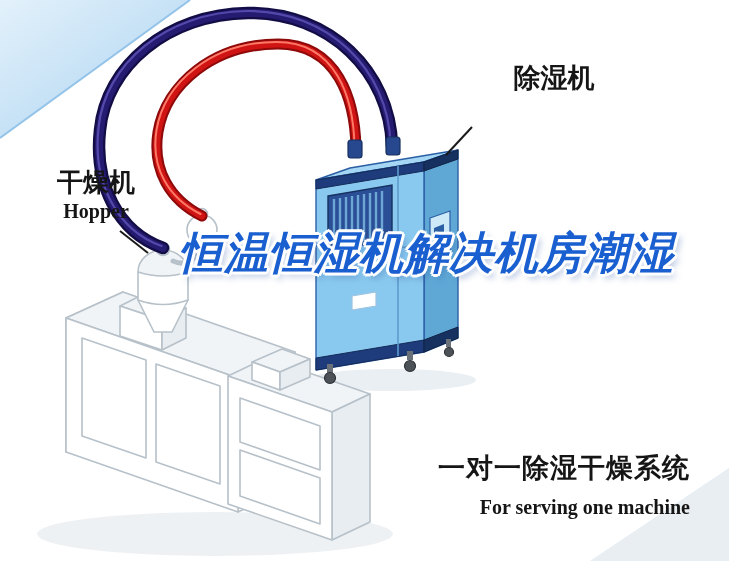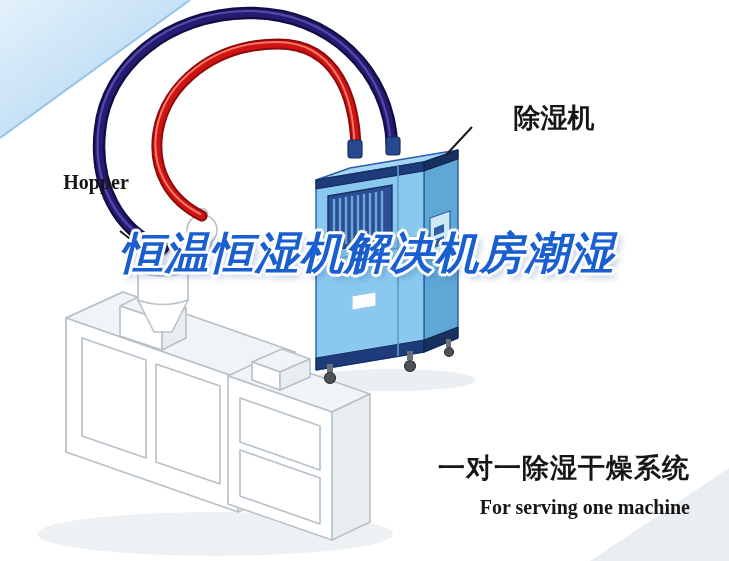--- a/index.html
+++ b/index.html
@@ -30,32 +30,32 @@
   .cab-top{fill:var(--cabinet-top);stroke:#2b5fa5;stroke-width:1.4;stroke-linejoin:round;}
   .cab-trim{fill:var(--cabinet-trim);stroke:#142a57;stroke-width:1;stroke-linejoin:round;}
   .cab-trim-dk{fill:#16305f;stroke:#102244;stroke-width:1;stroke-linejoin:round;}
   .cab-seam{stroke:#5d9bcd;stroke-width:1.6;fill:none;}
 
   .pointer-line{stroke:#1a1a1a;stroke-width:2;fill:none;}
 
   
   .cn-label{font-family:"Liberation Sans",sans-serif;font-weight:700;color:var(--label-black);line-height:1.1;}
   .en-label{font-family:"Liberation Serif",serif;font-weight:700;color:var(--label-black);line-height:1.1;}
-  .label-dehumidifier{left:468px;top:64px;width:172px;text-align:center;margin-top:40px;}
+  .label-dehumidifier{left:468px;top:64px;width:172px;text-align:center;}
   .label-dehumidifier .cn-label{font-size:27px;}
   .label-dehumidifier .en-label{font-size:21px;margin-top:3px;}
   .label-dryer{left:34px;top:168px;width:124px;text-align:center;}
   .label-dryer .cn-label{font-size:26px;}
   .label-dryer .en-label{font-size:20px;margin-top:3px;}
   .label-system{left:406px;top:454px;width:284px;text-align:right;}
   .label-system .cn-label{font-size:27px;letter-spacing:1px;}
   .label-system .en-label{font-size:20px;margin-top:12px;}
 
   .main-title{
-    left:60px;top:230px;width:614px;text-align:center;
+    left:60px;top:230px;width:614px;text-align:right;
     font-family:"Liberation Serif",serif;font-style:italic;font-weight:700;
     color:var(--title-blue);
     text-shadow:
       -2px -2px 0 #fff, 0 -3px 0 #fff, 2px -2px 0 #fff, 3px 0 0 #fff,
       2px 2px 0 #fff, 0 3px 0 #fff, -2px 2px 0 #fff, -3px 0 0 #fff,
       4px 5px 6px rgba(40,80,160,.35);
   }
   .main-title .line1{font-size:44px;letter-spacing:1px;line-height:1.1;}
   .main-title .line2{font-size:41px;line-height:1.1;margin-top:2px;}
 </style>
@@ -158,20 +158,21 @@
 
     <line class="pointer-line" x1="472" y1="127" x2="446" y2="155"></line>
     <line class="pointer-line" x1="120" y1="231" x2="148" y2="253"></line>
   </svg>
 
   <div class="abs label-dehumidifier">
     <div class="cn-label">除湿机</div>
   </div>
 
   <div class="abs label-dryer">
+    <div class="cn-label">干燥机</div>
     <div class="en-label">Hopper</div>
   </div>
 
   <div class="abs main-title">
     <div class="line1">恒温恒湿机解决机房潮湿</div>
   </div>
 
   <div class="abs label-system">
     <div class="cn-label">一对一除湿干燥系统</div>
     <div class="en-label">For serving one machine</div>

